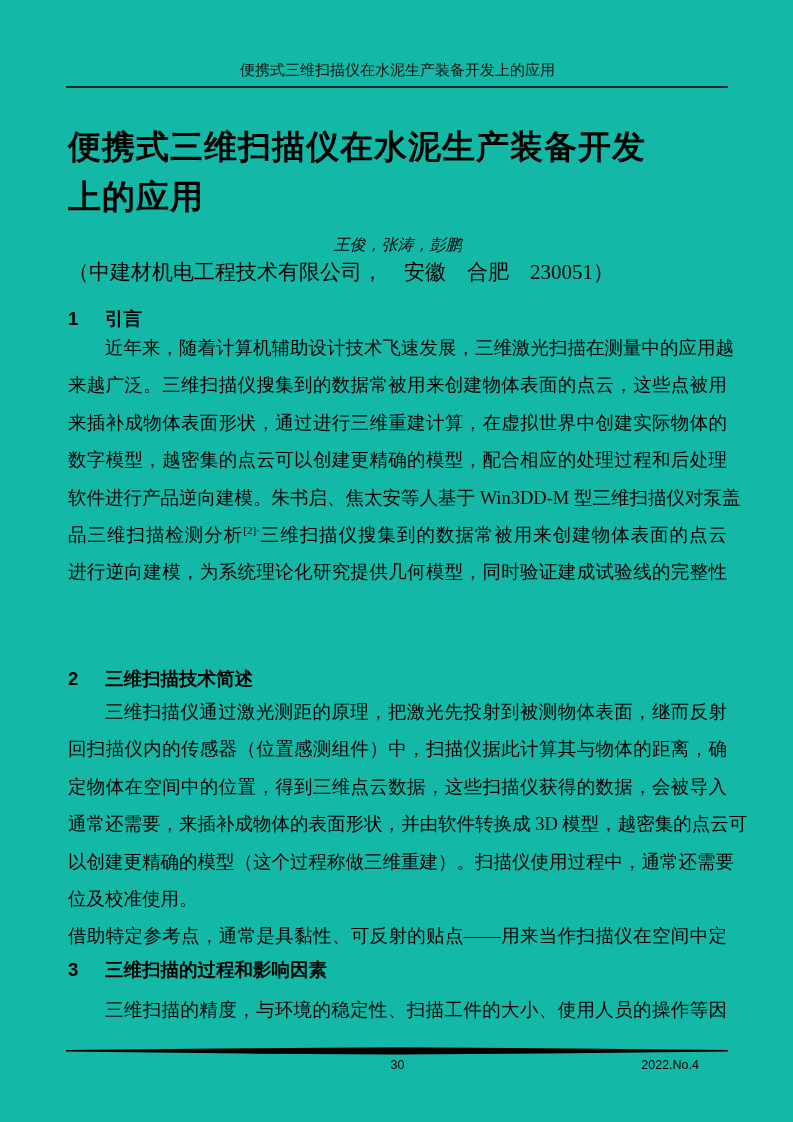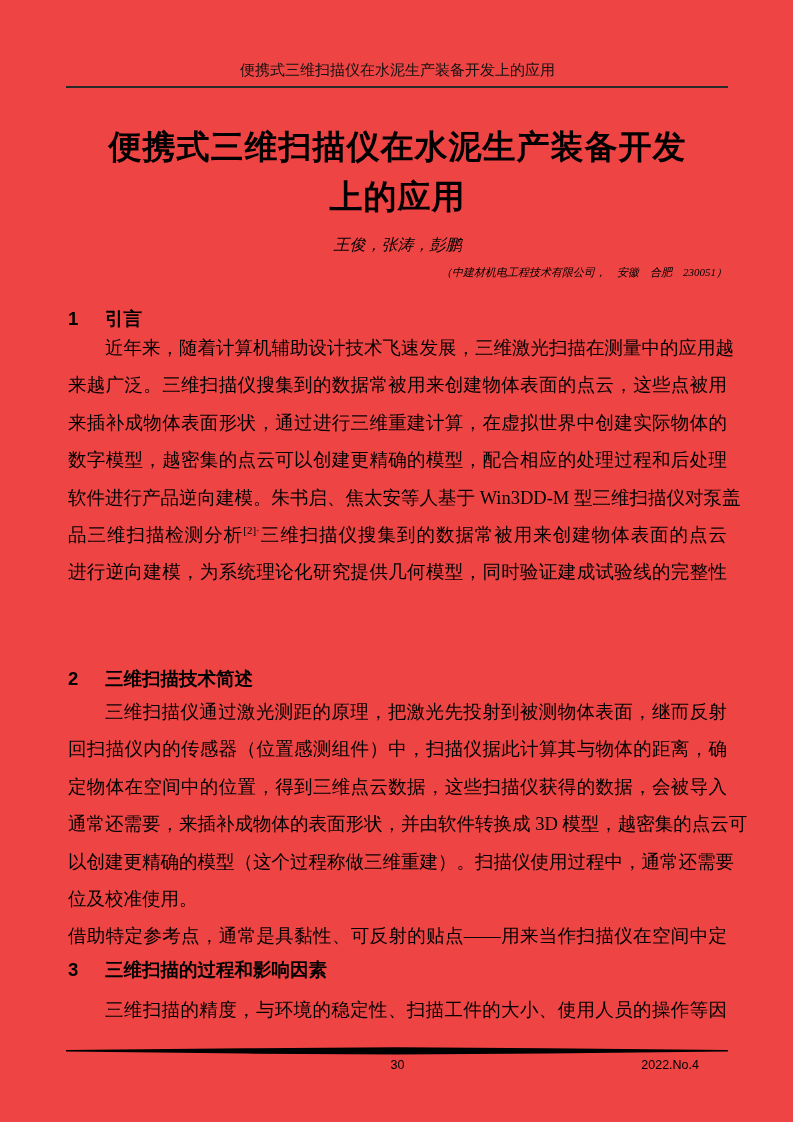--- a/index.html
+++ b/index.html
@@ -1,47 +1,47 @@
 <!DOCTYPE html>
 <html><head>
 <meta charset="utf-8">
 <style>
   html, body { margin: 0; padding: 0; background: #ffffff; }
   .page {
     position: relative;
     width: 793px;
     height: 1122px;
-    background: #ef4444;
+    background: #14b8a6;
     color: #000;
     font-family: "Liberation Serif", serif;
     overflow: hidden;
   }
   
   .rh {
     position: absolute; left: 68px; top: 60px; width: 659px;
     text-align: center; font-size: 15px; line-height: 20px; color: #111;
   }
   .rh-rule {
     position: absolute; left: 66px; top: 86px; width: 662px; height: 0;
     border-top: 2px solid #2a2a2a;
   }
   
   .title {
     position: absolute; left: 68px; top: 122px; width: 659px;
-    text-align: center;
+    text-align: left;
     font-family: "Liberation Sans", sans-serif;
     font-weight: 700; font-size: 33px; line-height: 50px; letter-spacing: 1px;
   }
   .authors {
     position: absolute; left: 68px; top: 234px; width: 659px;
     text-align: center; font-style: italic; font-size: 16px; line-height: 22px;
   }
   .affil {
     position: absolute; left: 68px; top: 260px; width: 659px;
-    text-align: right; font-style: italic; font-size: 11px; line-height: 24px;
+    text-align: left; font-size: 21px; line-height: 24px;
     white-space: pre;
   }
   
   .sec {
     position: absolute; left: 68px; width: 659px;
     font-family: "Liberation Sans", sans-serif;
     font-weight: 700; font-size: 18.5px; line-height: 26px;
   }
   #sec1 { top: 306px; }
   #sec2 { top: 666px; }

